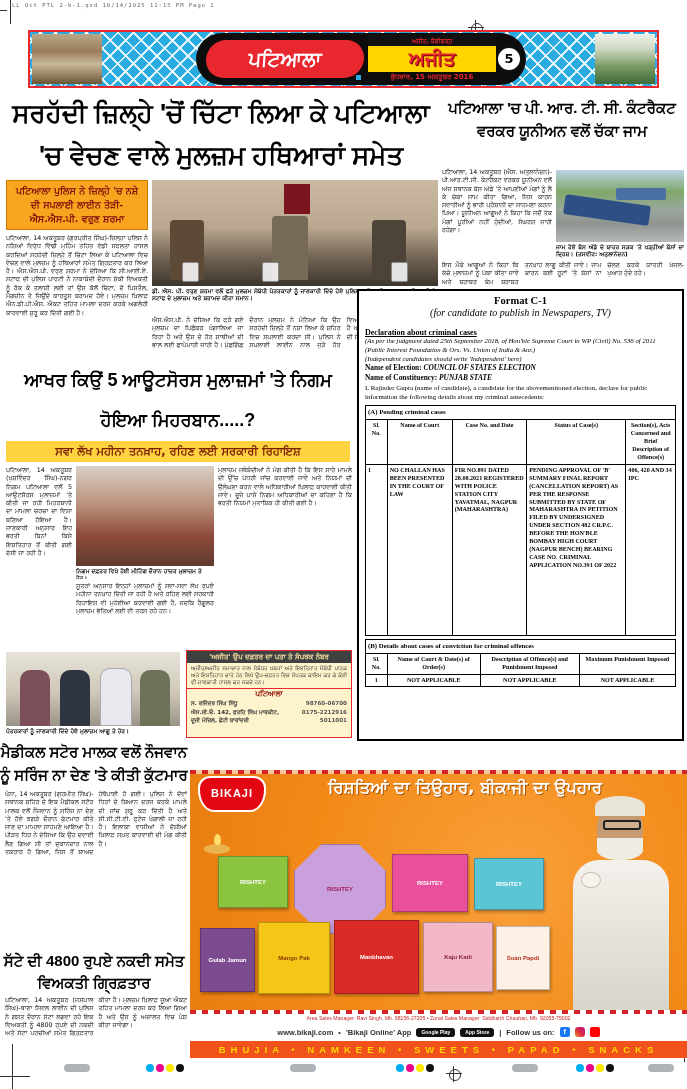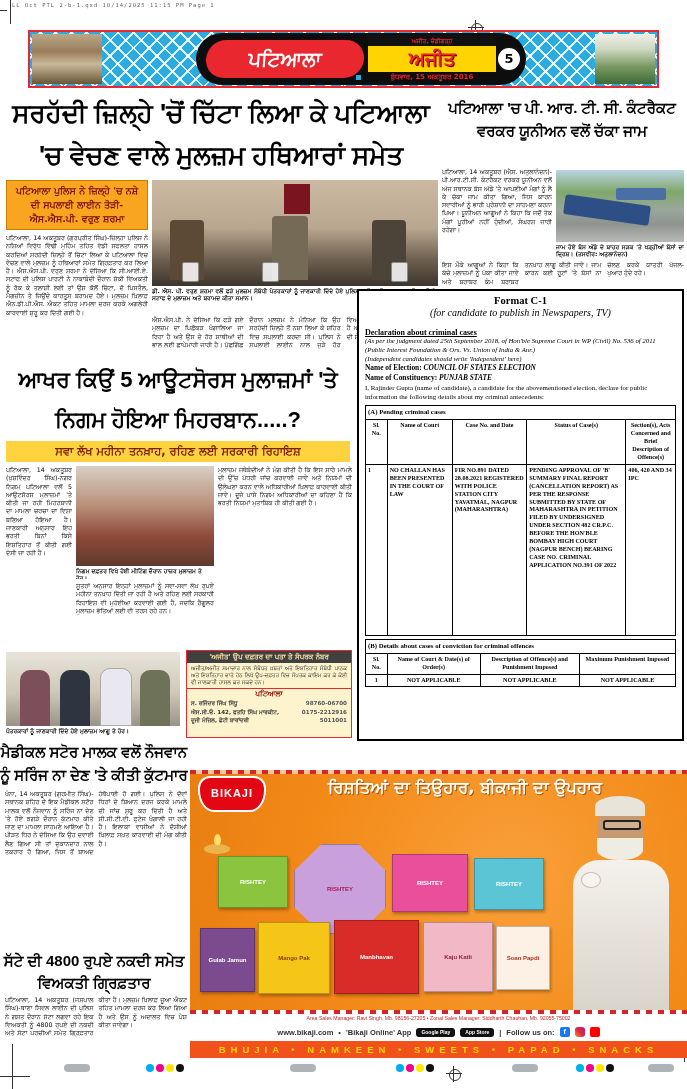--- a/index.html
+++ b/index.html
@@ -32,21 +32,21 @@
   .mh-date{position:absolute;left:168px;top:40px;width:136px;color:#e8272e;font-size:7px;font-weight:bold;text-align:center;}
   .mh-sq{position:absolute;left:160px;top:42px;width:5px;height:5px;background:#2aace2;}
   .mh-circle{position:absolute;left:300px;top:13px;width:26px;height:26px;background:#fff;border:2px solid #111;
              border-radius:50%;box-sizing:border-box;font-weight:bold;font-size:13px;line-height:22px;text-align:center;}
   
   .h-lead{left:4px;top:92px;width:434px;height:86px;font-family:"Liberation Sans",sans-serif;
           font-size:26px;font-weight:bold;line-height:42px;text-align:center;}
   .h-prtc{left:438px;top:96px;width:248px;height:68px;font-family:"Liberation Sans",sans-serif;
           font-size:15px;font-weight:bold;line-height:1.55;text-align:center;}
   .h-out{left:4px;top:360px;width:348px;height:80px;font-family:"Liberation Sans",sans-serif;
-         font-size:22px;font-weight:bold;line-height:40px;text-align:center;}
+         font-size:18px;font-weight:bold;line-height:40px;text-align:center;}
   .h-med{left:0;top:740px;width:188px;height:46px;font-family:"Liberation Sans",sans-serif;
          font-size:15px;font-weight:bold;line-height:23px;text-align:center;}
   .h-satta{left:0;top:950px;width:188px;height:44px;font-family:"Liberation Sans",sans-serif;
          font-size:15px;font-weight:bold;line-height:22px;text-align:center;}
   
   .bt{font-size:6.3px;line-height:1.32;}
   .cap{font-size:5.9px;line-height:1.25;font-weight:bold;}
   .lead-sub{left:6px;top:180px;width:142px;height:50px;background:#f9a51f;border:1px solid #c97b00;box-sizing:border-box;
             color:#7a0c0c;font-weight:bold;font-size:9.5px;line-height:1.45;text-align:center;padding:3px;}
   .lead-col{left:6px;top:234px;width:142px;height:124px;}

